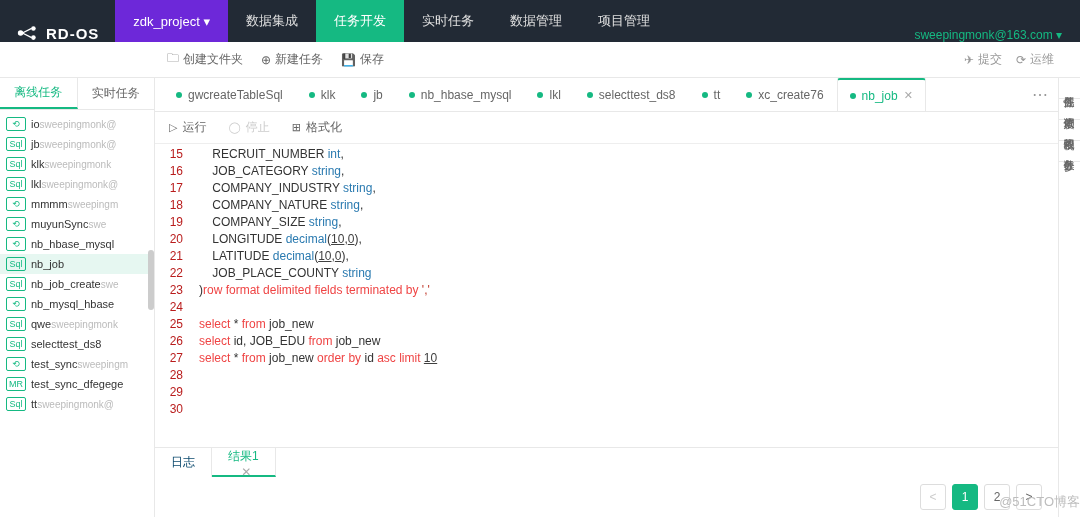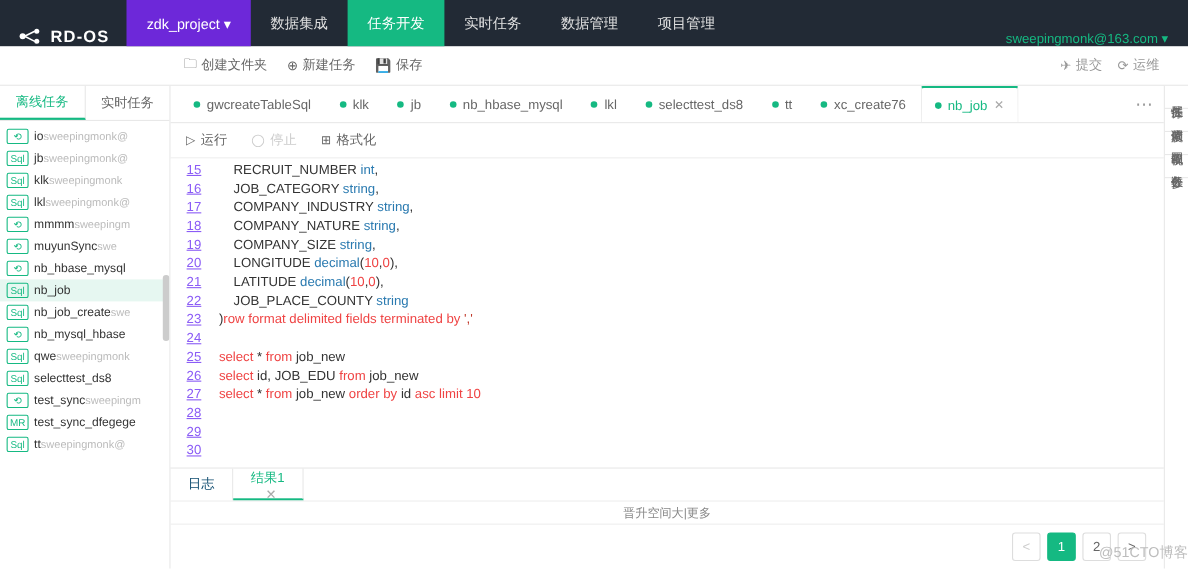--- a/index.html
+++ b/index.html
@@ -42,26 +42,26 @@
 .file-tab.active { border-color: #e8e8e8; border-top: 2px solid #15b982; background: #fff; color: #15b982; border-radius: 3px 3px 0 0; }
 .file-tab .close { margin-left: 6px; color: #aaa; font-size: 11px; }
 .file-tabs .more { margin-left: auto; padding: 0 10px; display: flex; align-items: center; color: #999; cursor: pointer; }
 
 .editor-toolbar { height: 32px; display: flex; align-items: center; padding: 0 14px; font-size: 12px; color: #666; border-bottom: 1px solid #eee; }
 .editor-toolbar .ebtn { display: flex; align-items: center; margin-right: 22px; cursor: pointer; }
 .editor-toolbar .ebtn.disabled { color: #ccc; }
 .editor-toolbar .ebtn .glyph { margin-right: 5px; font-size: 11px; }
 
 .code-area { flex: 1; display: flex; overflow: hidden; font-family: Consolas, Menlo, monospace; font-size: 12px; line-height: 17px; }
-.gutter { width: 36px; background: #fff; color: #8b5cf6; text-align: right; padding: 2px 8px 2px 0; user-select: none; text-decoration: underline; }
+.gutter { width: 36px; background: #fff; color: #b91c1c; text-align: right; padding: 2px 8px 2px 0; user-select: none; }
 .code { flex: 1; padding: 2px 0 2px 8px; white-space: pre; color: #333; overflow: auto; }
 .kw { color: #ef4444; }
 .ty { color: #2a7ab0; }
 .str { color: #c0392b; }
-.num { color: #ef4444; }
+.num { color: #404040; text-decoration: underline; }
 
 .bottom-tabs { height: 30px; border-top: 1px solid #e8e8e8; display: flex; align-items: stretch; }
 .btab { padding: 0 16px; display: flex; align-items: center; font-size: 12px; cursor: pointer; color: #0c4a6e; border-right: 1px solid #e8e8e8; }
 .btab.active { color: #15b982; border-bottom: 2px solid #15b982; flex-direction: column; }
 .btab .close { margin-left: 6px; color: #aaa; }
 
 .result-strip { height: 22px; display: flex; align-items: center; justify-content: center; font-size: 11px; color: #888; border-top: 1px solid #eee; border-bottom: 1px solid #eee; position: relative; }
 
 .pager { height: 40px; display: flex; align-items: center; justify-content: flex-end; padding: 0 16px; gap: 6px; }
 .pg { width: 26px; height: 26px; border: 1px solid #ddd; border-radius: 3px; display: flex; align-items: center; justify-content: center; font-size: 12px; cursor: pointer; color: #666; }
@@ -294,23 +294,20 @@
     </div>
 
     <div class="bottom-tabs">
       <div class="btab">日志</div>
       <div class="btab active">
           <span>结果1</span>
           <span class="close">✕</span>
         </div>
     </div>
 
-    <div class="result-strip">
-      <span>晋升空间大|更多</span>
-    </div>
 
     <div class="pager">
       <div class="pg disabled">&lt;</div>
       <div class="pg active">1</div>
       <div class="pg">2</div>
       <div class="pg">&gt;</div>
     </div>
   </div>
 
   <div class="side-right" id="rightpanels">

